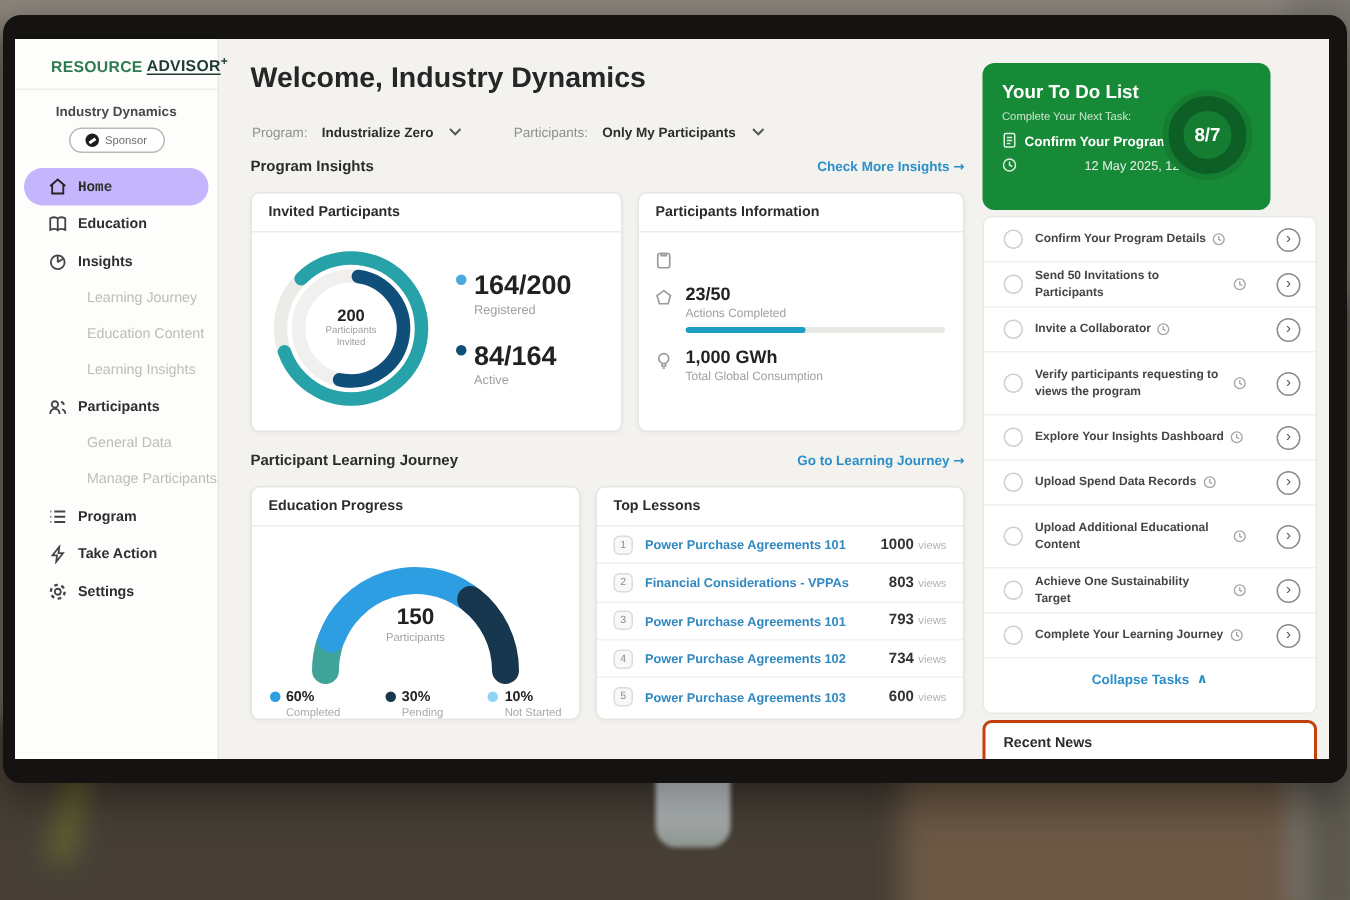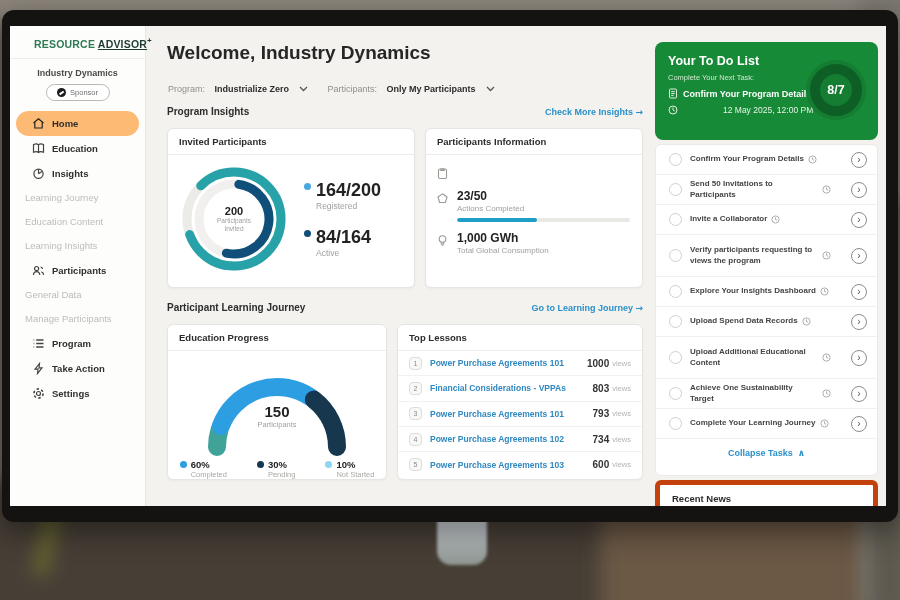--- a/index.html
+++ b/index.html
@@ -34,27 +34,27 @@
   .logo .p1 { color:#2e7a52;padding-left:12px; } .logo .p2 { color:#1e3b33;text-decoration:underline; } .logo .plus { color:#1e3b33; font-size:8px; vertical-align:super; }
   .org { text-align:center; font-size:9px; font-weight:bold; color:#4a4a4a; margin-top:9px; }
   .badge { margin:6px auto 10px; width:64px; height:17px; border:1px solid #b9b9b5; border-radius:9px;
            display:flex; align-items:center; justify-content:center; gap:4px; background:#fff; }
   .badge .dot { width:9px; height:9px; border-radius:50%; background:#1c1c1c; position:relative; }
   .badge .dot::after { content:""; position:absolute; left:2px; top:4px; width:5px; height:1.5px; background:#fff; transform:rotate(-35deg); }
   .badge span { font-size:7.5px; color:#6d6d6a; }
   .menu { margin-top:4px; }
   .mi { display:flex; align-items:center; gap:7px; height:25px; padding-left:22px;
         font-size:9.5px; font-weight:bold; color:#2f2f2f; }
-  .mi.active { background:#fdba74; margin:0 6px; padding-left:16px; border-radius:13px; }
+  .mi.active { background:#c4b5fd; margin:0 6px; padding-left:16px; border-radius:13px;font-family:Liberation Mono, monospace; }
   .mi svg { flex:0 0 13px; }
-  .ms { height:24px; line-height:24px; padding-left:15px; font-size:9.5px; color:#bcbcb9; }
+  .ms { height:24px; line-height:24px; padding-left:48px; font-size:9.5px; color:#bcbcb9; }
 
   
   .title { position:absolute; left:157px; top:16px; font-size:19px; font-weight:bold; color:#262626; }
-  .filters { position:absolute; left:158px; top:52px; display:flex; gap:19px; align-items:center; }
+  .filters { position:absolute; left:158px; top:52px; display:flex; gap:34px; align-items:center; }
   .filters .lab { font-size:9px; color:#8f8f8c; }
   .filters .val { font-size:9px; font-weight:bold; color:#2d2d2d; margin-left:5px; }
   .chev { margin-left:6px; }
   .rowhead { position:absolute; left:157px; width:476px; display:flex; justify-content:space-between; align-items:center; }
   .rh1 { top:80px; } .rh2 { top:276px; }
   .rowhead h2 { font-size:10px; font-weight:bold; color:#2c2c2c; }
   .linkblue { font-size:9px; font-weight:bold; color:#2b90c9; cursor:pointer; }
 
   .card { position:absolute; background:#fff; border:1px solid #e5e5e2; border-radius:6px;
           box-shadow:0 1px 3px rgba(0,0,0,.04); }
@@ -102,21 +102,21 @@
   
   .lesson-row { display:flex; align-items:center; height:25.3px; padding:0 11px; border-bottom:1px solid #f1f1ee; }
   .lesson-row:last-child { border-bottom:none; }
   .chip { width:13px; height:13px; border:1px solid #dcdcd9; background:#f8f8f6; border-radius:4px;
           font-size:7px; color:#8a8a87; display:flex; align-items:center; justify-content:center; margin-right:8px; }
   .l-title { font-size:8.5px; font-weight:bold; color:#2f88c0; flex:1; }
   .l-views { font-size:10px; font-weight:bold; color:#333; }
   .l-word { font-size:7.5px; color:#b3b3b0; margin-left:3px; }
 
   
-  .todo-card { position:absolute; left:645px; top:16px; width:223px; height:98px;
+  .todo-card { position:absolute; left:645px; top:16px; width:192px; height:98px;
                background:#178a37; border-radius:8px; color:#fff; padding:12px 12px 0 13px; }
   .todo-card h2 { font-size:12.5px; font-weight:bold; }
   .todo-sub { font-size:7.5px; color:#cfe6cf; margin-top:5px; }
   .todo-line { display:flex; align-items:center; gap:5px; margin-top:6px; }
   .todo-line .t1 { font-size:9px; font-weight:bold; }
   .todo-line .t2 { font-size:8.5px; color:#e8f3e8;margin-left:40px; }
   .todo-ring { position:absolute; right:10px; top:16px; width:64px; height:64px; }
   .todo-count { position:absolute; right:10px; top:16px; width:64px; height:64px;
                 display:flex; align-items:center; justify-content:center;
                 font-size:12.5px; font-weight:bold; color:#fff; }
@@ -127,21 +127,21 @@
   .task.tall { min-height:42px; }
   .task .cb { flex:0 0 13px; width:13px; height:13px; border:1.4px solid #cfcfcc; border-radius:50%; margin-right:8px; }
   .task .tl { font-size:8px; font-weight:bold; color:#454545; max-width:128px; line-height:1.35; }
   .task .clk { margin-left:4px; }
   .task .go { margin-left:auto; width:16px; height:16px; border:1.2px solid #8c8c89; border-radius:50%;
               display:flex; align-items:center; justify-content:center; font-size:10px; color:#555; padding-bottom:1px; }
   .collapse { height:28px; display:flex; align-items:center; justify-content:center; gap:5px;
               font-size:9px; font-weight:bold; color:#2b90c9; }
 
   .news-card { position:absolute; left:645px; top:454px; width:223px; height:40px;
-               background:#fff; border:5px solid #c2410c; border-radius:6px; }
+               background:#fff; border:2px solid #c2410c; border-radius:6px; }
   .news-card h2 { font-size:9.5px; font-weight:bold; color:#2c2c2c; padding:8px 12px 7px; border-bottom:1px solid #ececea; }
 
   .glyph { font-family:"DejaVu Sans", sans-serif; }
 </style>
 </head>
 <body>
 
 <div class="stage">
   <div class="bg">
     <div class="bg-top"></div>

